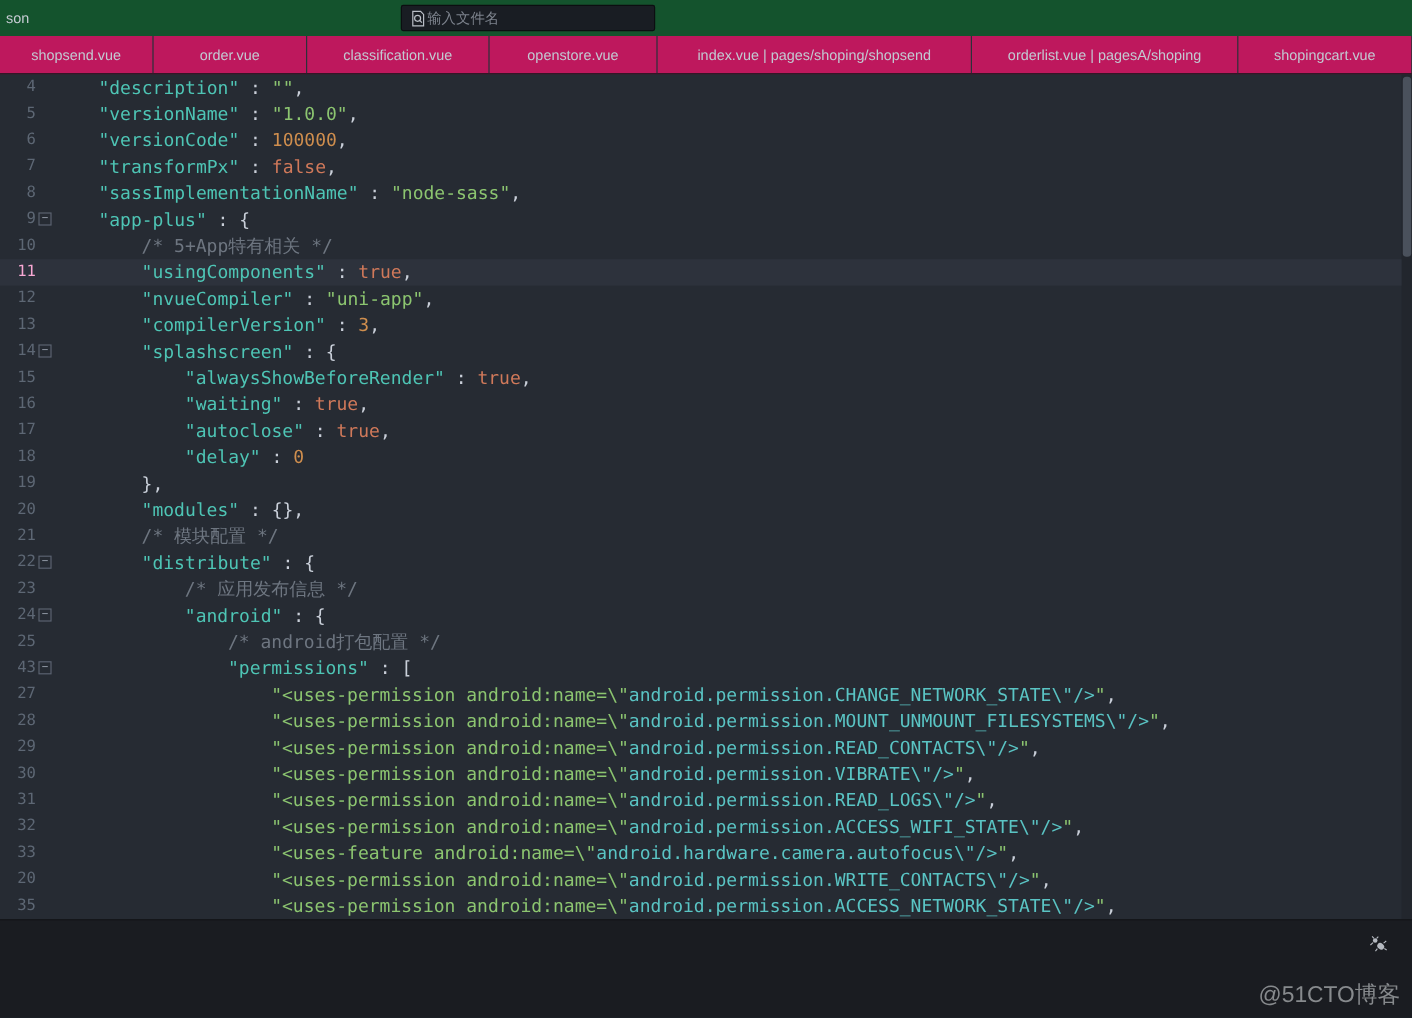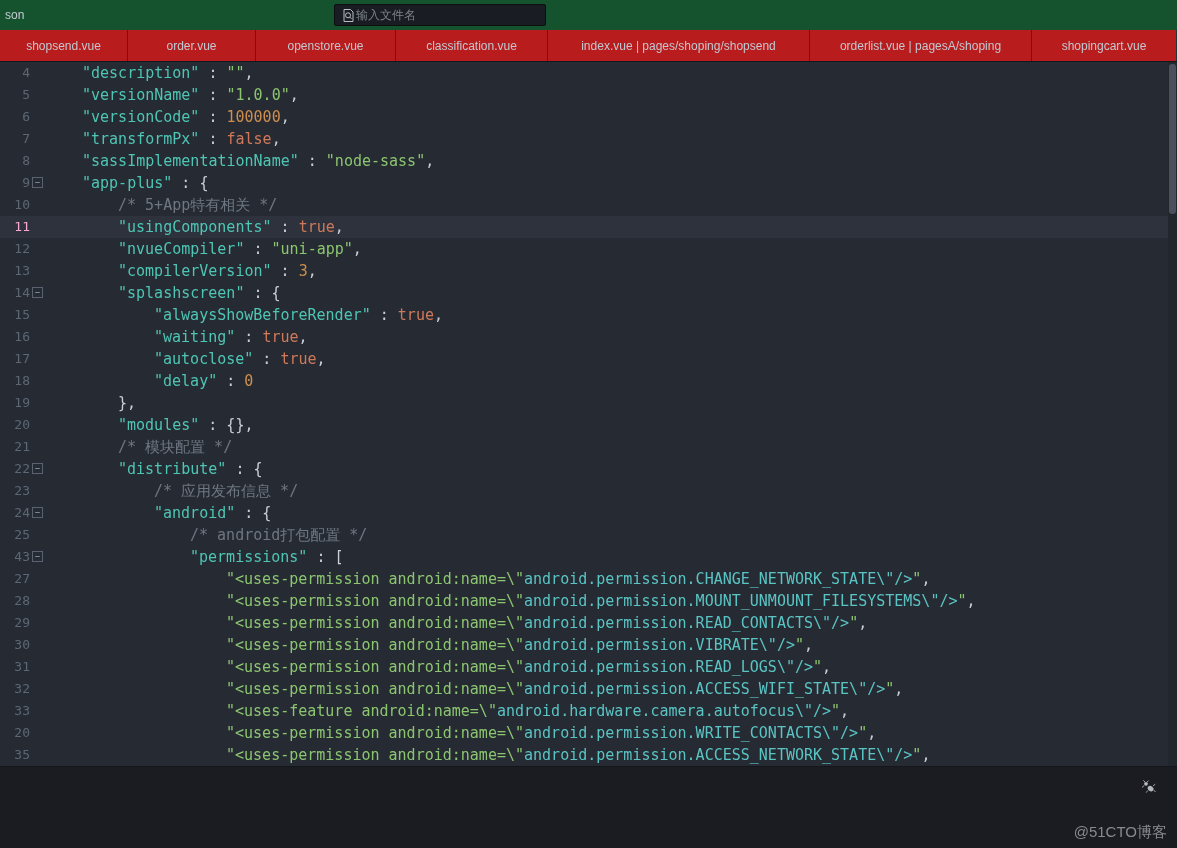--- a/index.html
+++ b/index.html
@@ -10,21 +10,21 @@
   .topbar { height:30px; background:#14532d; position:relative; display:flex; align-items:center; }
   .topbar .title { color:#c7ccd4; font-size:12px; padding-left:5px; font-family:"Liberation Sans", sans-serif; }
   .searchbox { position:absolute; left:334px; top:4px; width:212px; height:22px;
                background:#191d23; border:1px solid #0c0e11; border-radius:2px;
                display:flex; align-items:center; gap:0; padding:0 6px; }
   .searchbox input { flex:1; background:transparent; border:none; outline:none;
                color:#c7ccd4; font-size:12px; font-family:"Liberation Sans", sans-serif; }
   .searchbox input::placeholder { color:#7c828c; }
 
   
-  .tabbar { height:32px; background:#b91c1c; display:flex; border-bottom:1px solid #14171b; }
+  .tabbar { height:32px; background:#be185d; display:flex; border-bottom:1px solid #14171b; }
   .tab { height:100%; display:flex; align-items:center; justify-content:center;
          font-size:12px; color:#c3c9d2; border-right:1px solid #2c3139;
          font-family:"Liberation Sans", sans-serif; flex:none; white-space:nowrap; overflow:hidden; }
 
   
   .editor { position:relative; height:704px; background:var(--c-bg,#262b33); overflow:hidden; }
   .line { display:flex; height:22px; line-height:22px; font-size:15px; white-space:pre; }
   .line.active { background:var(--c-active_line_bg,#2d323c); }
   .gutter { width:30px; flex:none; text-align:right; color:var(--c-line_number,#5d6774); font-size:13px; }
   .line.active .gutter { color:#f9a8d4; }
@@ -40,43 +40,43 @@
   .tok-com  { color:var(--c-com,#6e7681); }
   .tok-pun  { color:var(--c-pun,#c9cfd9); }
   .tok-xml  { color:var(--c-xml,#5ac4c4);margin-top:36px; }
 
   .scrollbar { position:absolute; right:0; top:0; width:9px; height:100%; background:#22262d; }
   .thumb { position:absolute; top:2px; left:1px; width:7px; height:150px; background:#4a515c; border-radius:3px; }
 
   
   .footer { height:82px; background:#1a1c21; position:relative; border-top:1px solid #14161a; }
   .footer .anticon { position:absolute; right:20px; top:12px; }
-  .watermark { position:absolute; right:10px; bottom:6px; color:#939699; font-size:15px;
+  .watermark { position:absolute; right:10px; bottom:6px; color:#939699; font-size:19px;
                font-family:"Liberation Sans", sans-serif; opacity:.9; }
 </style>
 </head>
 <body>
 
 <div class="topbar">
   <span class="title">son</span>
   <div class="searchbox">
     <svg width="15" height="15" viewBox="0 0 15 15">
       <path d="M3 1.5 H9.5 L12 4 V13.5 H3 Z" fill="none" stroke="#b9bec6" stroke-width="1"></path>
       <circle cx="7" cy="7.3" r="2.5" fill="none" stroke="#b9bec6" stroke-width="1"></circle>
       <path d="M8.8 9.1 L10.6 10.9" stroke="#b9bec6" stroke-width="1"></path>
     </svg>
     <input type="text" placeholder="输入文件名" style="">
   </div>
 </div>
 
 <div class="tabbar">
     <div class="tab" style="width: 128px;">shopsend.vue</div>
     <div class="tab" style="width: 128px;">order.vue</div>
+    <div class="tab" style="width: 152px;">classification.vue</div>
     <div class="tab" style="width: 140px;">openstore.vue</div>
-    <div class="tab" style="width: 152px;">classification.vue</div>
     <div class="tab" style="width: 262px;">index.vue | pages/shoping/shopsend</div>
     <div class="tab" style="width: 222px;">orderlist.vue | pagesA/shoping</div>
     <div class="tab" style="width: 145px;">shopingcart.vue</div>
   </div>
 
 <div class="editor">
   <div>
       <div class="line"><span class="gutter">4</span><span class="foldcol"></span><span class="code" style="padding-left: 36px;"><span class="tok-key">"description"</span><span class="tok-pun"> : </span><span class="tok-str">""</span><span class="tok-pun">,</span></span></div>
       <div class="line"><span class="gutter">5</span><span class="foldcol"></span><span class="code" style="padding-left: 36px;"><span class="tok-key">"versionName"</span><span class="tok-pun"> : </span><span class="tok-str">"1.0.0"</span><span class="tok-pun">,</span></span></div>
       <div class="line"><span class="gutter">6</span><span class="foldcol"></span><span class="code" style="padding-left: 36px;"><span class="tok-key">"versionCode"</span><span class="tok-pun"> : </span><span class="tok-num">100000</span><span class="tok-pun">,</span></span></div>

